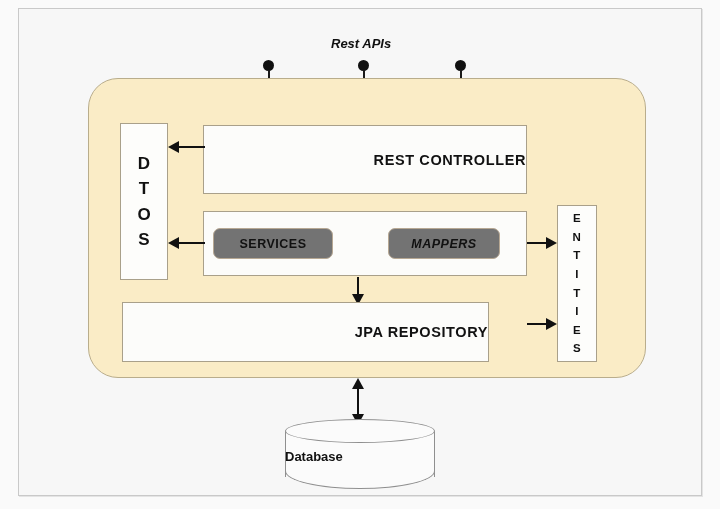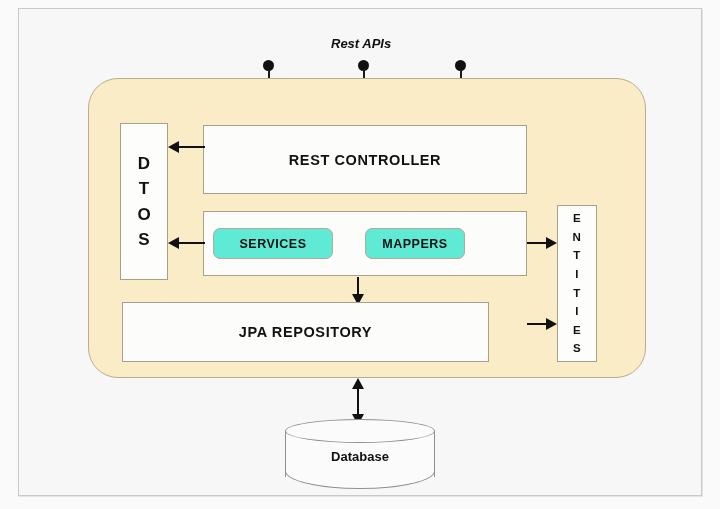--- a/index.html
+++ b/index.html
@@ -43,21 +43,21 @@
   }
 
   
   .box {
     position: absolute;
     background: #fcfcfa;
     border: 1px solid #a9a08a;
     box-sizing: border-box;
     display: flex;
     align-items: center;
-    justify-content: center;
+    justify-content: flex-end;
   }
   .box-label {
     font-size: 14.5px;
     font-weight: bold;
     color: #111111;
     letter-spacing: 0.6px;
     white-space: nowrap;
   }
 
   
@@ -78,21 +78,21 @@
     color: #111111;
   }
   .vlabel span { display: block; }
 
   #dtos-label { font-size: 17px; line-height: 1.48; }
   #entities-label { font-size: 11.5px; line-height: 1.62; letter-spacing: 0.5px; }
 
   
   .pill {
     position: absolute;
-    background: #5eead4;
+    background: #737373;
     border: 1px solid #b7a893;
     border-radius: 7px;
     box-sizing: border-box;
     display: flex;
     align-items: center;
     justify-content: center;
   }
   .pill-label {
     font-size: 12.5px;
     font-weight: bold;
@@ -205,21 +205,20 @@
     top: 12px;
     width: 1px;
     height: 46px;
     background: #8f8f8f;
   }
   #database-label {
     position: absolute;
     left: 0;
     top: 30px;
     width: 150px;
-    text-align: center;
     font-size: 13px;
     font-weight: bold;
     color: #111111;
   }
 </style>
 </head>
 <body>
 
 <div id="canvas">
 
@@ -266,21 +265,21 @@
 
   <div class="h-line" style="left:179px; top:146px; width:26px;"></div>
   <div class="arrow-left" style="left:168px; top:141px;"></div>
 
   <div class="box" style="left:203px; top:211px; width:324px; height:65px;"></div>
 
   <div class="pill" style="left:213px; top:228px; width:120px; height:31px;">
     <div class="pill-label">SERVICES</div>
   </div>
 
-  <div class="pill" style="left:365px; top:228px; width:100px; height:31px;">
+  <div class="pill" style="left:388px; top:228px; width:112px; height:31px;font-style:italic;">
     <div class="pill-label">MAPPERS</div>
   </div>
 
   <div class="h-line" style="left:179px; top:242px; width:26px;"></div>
   <div class="arrow-left" style="left:168px; top:237px;"></div>
 
   <div class="h-line" style="left:527px; top:242px; width:22px;"></div>
   <div class="arrow-right" style="left:546px; top:237px;"></div>
 
   <div class="v-line" style="left:357px; top:277px; height:20px;"></div>

